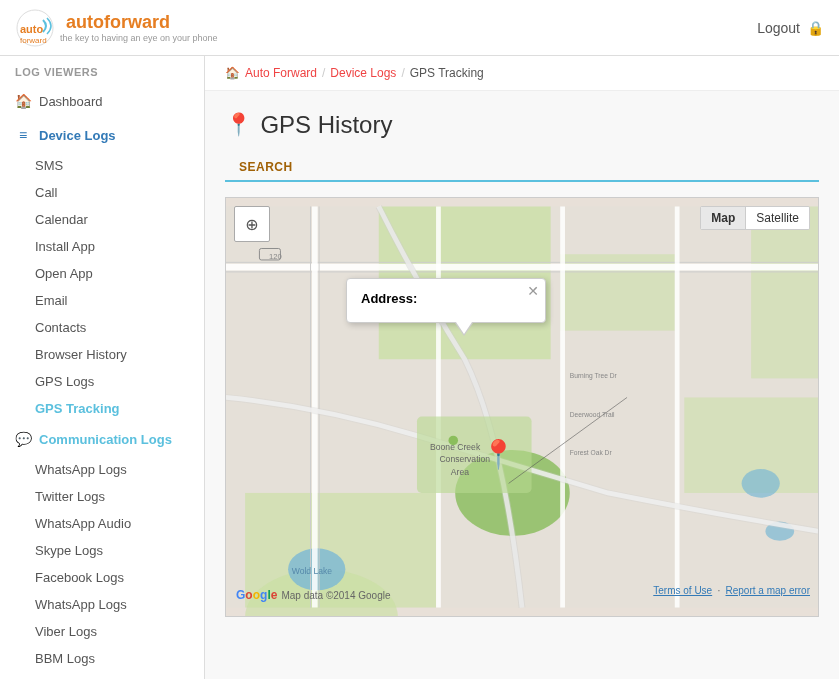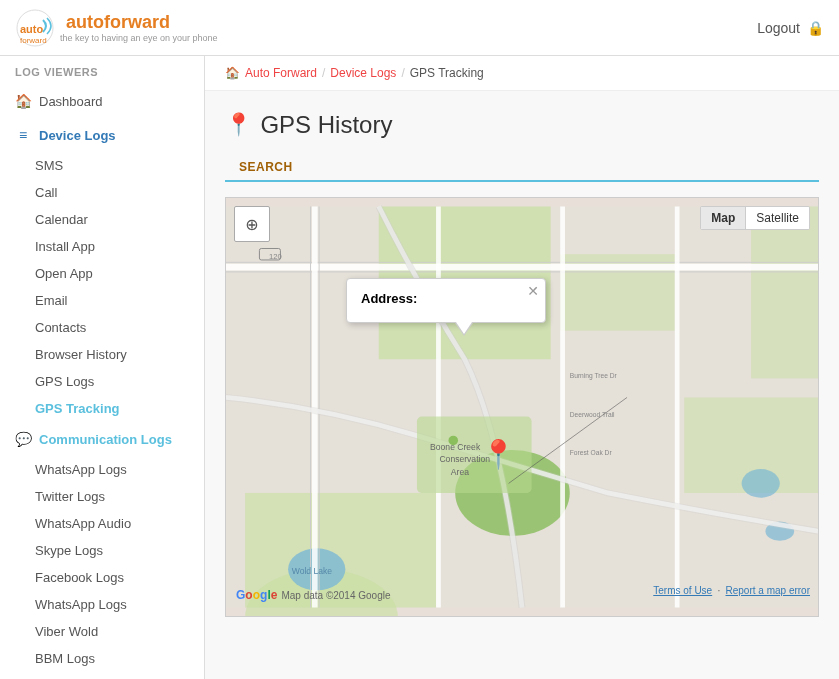--- a/index.html
+++ b/index.html
@@ -388,21 +388,21 @@
       <span class="sidebar-nav-icon comm-icon">💬</span>
       <span>Communication Logs</span>
     </div>
 
     <a class="sidebar-sub-item">WhatsApp Logs</a>
     <a class="sidebar-sub-item">Twitter Logs</a>
     <a class="sidebar-sub-item">WhatsApp Audio</a>
     <a class="sidebar-sub-item">Skype Logs</a>
     <a class="sidebar-sub-item">Facebook Logs</a>
     <a class="sidebar-sub-item">WhatsApp Logs</a>
-    <a class="sidebar-sub-item">Viber Wold</a>
+    <a class="sidebar-sub-item">Viber Logs</a>
     <a class="sidebar-sub-item">BBM Logs</a>
 
   </div>
 
   <div class="main">
 
     <div class="breadcrumb">
       <span class="breadcrumb-home-icon">🏠</span>
       <span class="breadcrumb-link">Auto Forward</span>
       <span class="breadcrumb-sep">/</span>

